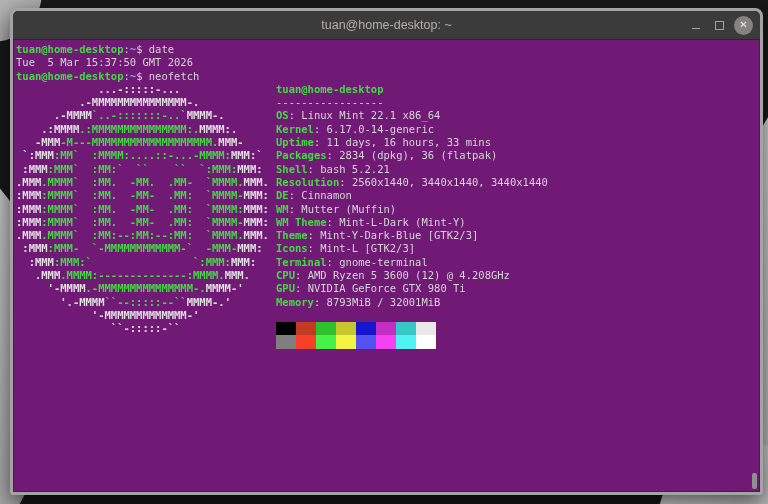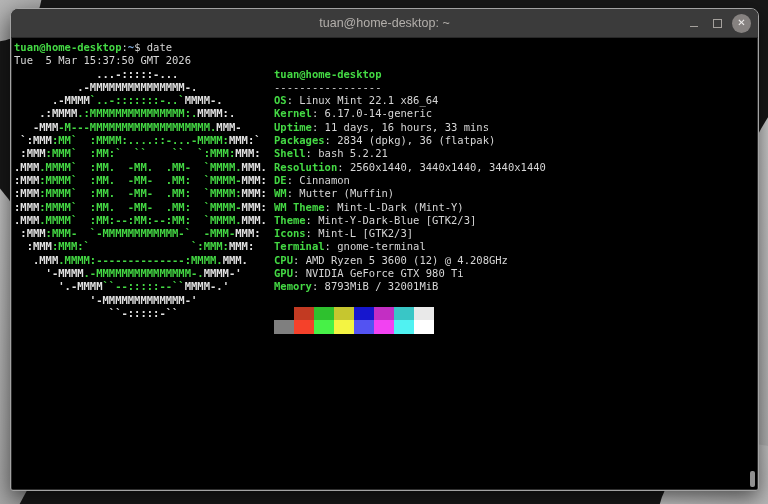--- a/index.html
+++ b/index.html
@@ -10,21 +10,21 @@
   }
   
   .wp{position:absolute;background:linear-gradient(135deg,#d8d8d8,#9c9c9c);z-index:0;}
   .wp.tl{left:-58px;top:-58px;width:100px;height:100px;border-radius:50%;}
   .wp.left{left:-205px;top:150px;width:260px;height:420px;border-radius:50%;}
   .wp.right{right:-215px;top:60px;width:260px;height:470px;border-radius:50%;}
   .wp.br{right:-70px;bottom:-90px;width:180px;height:150px;border-radius:50%;}
 
   .window{
     position:absolute;left:10px;top:8px;width:747px;height:481px;
-    background:#2f2f2f;border:1px solid #a3a3a3;
+    background:#2f2f2f;border:3px solid #a3a3a3;
     border-radius:8px 8px 3px 3px;
     box-shadow:0 8px 22px rgba(0,0,0,.6);
     z-index:2;
   }
   .titlebar{
     height:28px;background:#3b3b3b;border-radius:7px 7px 0 0;
     border-bottom:1px solid #282828;
     display:flex;align-items:center;justify-content:center;position:relative;
   }
   .title{
@@ -34,21 +34,21 @@
   .controls{position:absolute;right:7px;top:0;height:100%;display:flex;align-items:center;gap:5px;}
   .wbtn{width:19px;height:19px;border:none;background:transparent;padding:0;
     display:flex;align-items:center;justify-content:center;cursor:pointer;}
   .glyph-min{display:block;width:8px;height:1px;background:#a5a19d;margin-top:7px;}
   .glyph-max{display:block;width:7px;height:7px;border:1px solid #a5a19d;}
   .wbtn.close{background:#868280;border-radius:50%;}
   .glyph-close{color:#efedeb;font-size:10px;line-height:1;font-family:"DejaVu Sans",sans-serif;}
 
   .screen{
     position:absolute;top:29px;left:1px;right:1px;bottom:1px;
-    background:#000000;padding:3px 0 0 2px;
+    background:#701a75;padding:3px 0 0 2px;
     font-size:10.5px;line-height:13.3px;color:#d6d6d6;overflow:hidden;
   }
   pre.line,.art{margin:0;font-family:inherit;font-size:inherit;line-height:inherit;white-space:pre;}
   .prompt-user{color:var(--green);font-weight:bold;}
   .prompt-path{color:var(--blue);font-weight:bold;}
   .neofetch{display:flex;}
   .art{width:260px;font-weight:bold;}
   .art .w{color:#e2e2e2;}
   .art .g{color:var(--green);}
   .info{flex:1;}
@@ -89,20 +89,21 @@
         </button>
       <button class="wbtn close">
           <span class="glyph-close">✕</span>
         </button>
     </div>
   </div>
 
   <div class="screen">
     <pre class="line"><span class="prompt-user">tuan@home-desktop</span><span>:</span><span class="prompt-path">~</span><span>$ </span><span>date</span></pre>
     <pre class="line">Tue  5 Mar 15:37:50 GMT 2026</pre>
+    <pre class="line"><span class="prompt-user">tuan@home-desktop</span><span>:</span><span class="prompt-path">~</span><span>$ </span><span>neofetch</span></pre>
 
     <div class="neofetch">
       <pre class="art" id="ascii-art"><div><span class="w">             ...-:::::-...</span></div><div><span class="w">          .-MMMMMMMMMMMMMMM-.</span></div><div><span class="w">      .-MMMM</span><span class="g">`..-:::::::-..`</span><span class="w">MMMM-.</span></div><div><span class="w">    .:MMMM</span><span class="g">.:MMMMMMMMMMMMMMM:.</span><span class="w">MMMM:.</span></div><div><span class="w">   -MMM</span><span class="g">-M---MMMMMMMMMMMMMMMMMMM.</span><span class="w">MMM-</span></div><div><span class="w"> `:MMM</span><span class="g">:MM`  :MMMM:....::-...-MMMM:</span><span class="w">MMM:`</span></div><div><span class="w"> :MMM</span><span class="g">:MMM`  :MM:`  ``    ``  `:MMM:</span><span class="w">MMM:</span></div><div><span class="w">.MMM</span><span class="g">.MMMM`  :MM.  -MM.  .MM-  `MMMM.</span><span class="w">MMM.</span></div><div><span class="w">:MMM</span><span class="g">:MMMM`  :MM.  -MM-  .MM:  `MMMM-</span><span class="w">MMM:</span></div><div><span class="w">:MMM</span><span class="g">:MMMM`  :MM.  -MM-  .MM:  `MMMM:</span><span class="w">MMM:</span></div><div><span class="w">:MMM</span><span class="g">:MMMM`  :MM.  -MM-  .MM:  `MMMM-</span><span class="w">MMM:</span></div><div><span class="w">.MMM</span><span class="g">.MMMM`  :MM:--:MM:--:MM:  `MMMM.</span><span class="w">MMM.</span></div><div><span class="w"> :MMM</span><span class="g">:MMM-  `-MMMMMMMMMMMM-`  -MMM-</span><span class="w">MMM:</span></div><div><span class="w">  :MMM</span><span class="g">:MMM:`                `:MMM:</span><span class="w">MMM:</span></div><div><span class="w">   .MMM</span><span class="g">.MMMM:--------------:MMMM.</span><span class="w">MMM.</span></div><div><span class="w">     '-MMMM</span><span class="g">.-MMMMMMMMMMMMMMM-.</span><span class="w">MMMM-'</span></div><div><span class="w">       '.-MMMM</span><span class="g">``--:::::--``</span><span class="w">MMMM-.'</span></div><div><span class="w">            '-MMMMMMMMMMMMM-'</span></div><div><span class="w">               ``-:::::-``</span></div></pre>
       <div class="info">
         <div class="nf-title">tuan@home-desktop</div>
         <div class="nf-sep">-----------------</div>
         <div id="info-rows"><div><span class="label">OS</span><span>: </span><span>Linux Mint 22.1 x86_64</span></div><div><span class="label">Kernel</span><span>: </span><span>6.17.0-14-generic</span></div><div><span class="label">Uptime</span><span>: </span><span>11 days, 16 hours, 33 mins</span></div><div><span class="label">Packages</span><span>: </span><span>2834 (dpkg), 36 (flatpak)</span></div><div><span class="label">Shell</span><span>: </span><span>bash 5.2.21</span></div><div><span class="label">Resolution</span><span>: </span><span>2560x1440, 3440x1440, 3440x1440</span></div><div><span class="label">DE</span><span>: </span><span>Cinnamon</span></div><div><span class="label">WM</span><span>: </span><span>Mutter (Muffin)</span></div><div><span class="label">WM Theme</span><span>: </span><span>Mint-L-Dark (Mint-Y)</span></div><div><span class="label">Theme</span><span>: </span><span>Mint-Y-Dark-Blue [GTK2/3]</span></div><div><span class="label">Icons</span><span>: </span><span>Mint-L [GTK2/3]</span></div><div><span class="label">Terminal</span><span>: </span><span>gnome-terminal</span></div><div><span class="label">CPU</span><span>: </span><span>AMD Ryzen 5 3600 (12) @ 4.208GHz</span></div><div><span class="label">GPU</span><span>: </span><span>NVIDIA GeForce GTX 980 Ti</span></div><div><span class="label">Memory</span><span>: </span><span>8793MiB / 32001MiB</span></div></div>
         <div class="palette" id="palette"><div class="palette-row"><span class="swatch" style="background: rgb(0, 0, 0);"></span><span class="swatch" style="background: rgb(194, 58, 34);"></span><span class="swatch" style="background: rgb(46, 193, 46);"></span><span class="swatch" style="background: rgb(198, 198, 47);"></span><span class="swatch" style="background: rgb(22, 22, 206);"></span><span class="swatch" style="background: rgb(195, 46, 195);"></span><span class="swatch" style="background: rgb(57, 198, 198);"></span><span class="swatch" style="background: rgb(233, 233, 233);"></span></div><div class="palette-row"><span class="swatch" style="background: rgb(127, 127, 127);"></span><span class="swatch" style="background: rgb(245, 65, 42);"></span><span class="swatch" style="background: rgb(71, 241, 71);"></span><span class="swatch" style="background: rgb(244, 244, 66);"></span><span class="swatch" style="background: rgb(83, 83, 242);"></span><span class="swatch" style="background: rgb(242, 66, 242);"></span><span class="swatch" style="background: rgb(80, 242, 242);"></span><span class="swatch" style="background: rgb(255, 255, 255);"></span></div></div>
       </div>
     </div>

